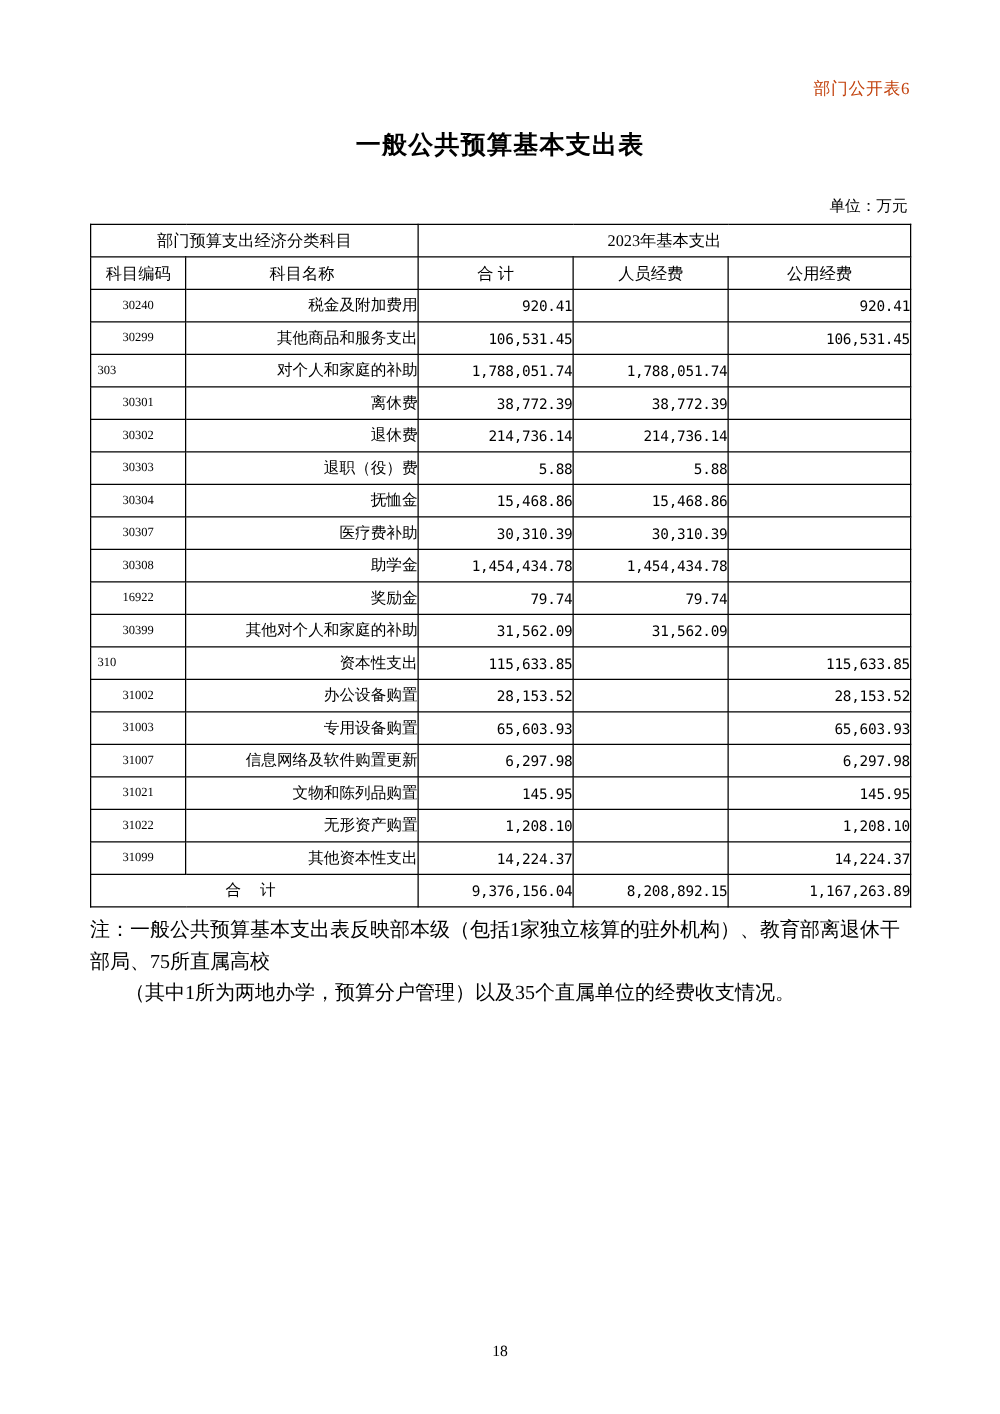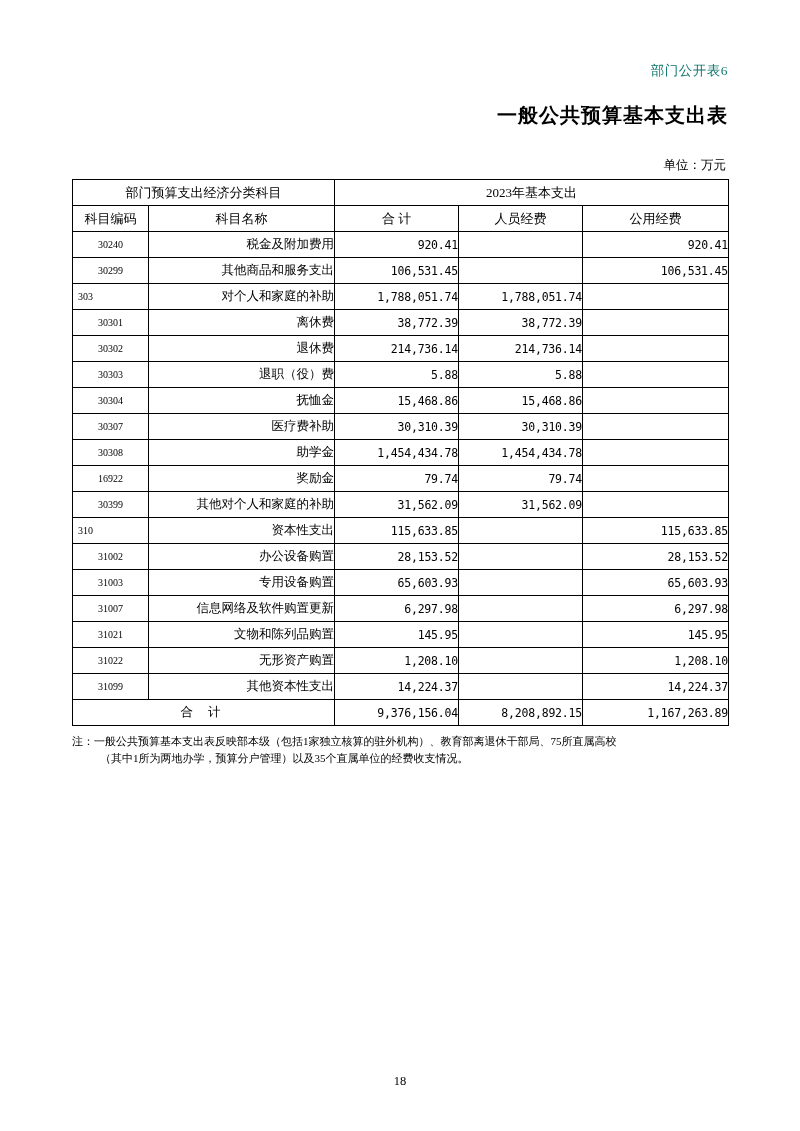--- a/index.html
+++ b/index.html
@@ -19,24 +19,24 @@
     height: 1131px;
     box-sizing: border-box;
     padding: 62px 72px 0 72px;
     position: relative;
   }
   .header-right {
     text-align: right;
     font-size: 13.5px;
     letter-spacing: 0.5px;
     margin-bottom: 22px;
-    color: #0f766e;
+    color: #c2410c;
   }
   .doc-title {
-    text-align: right;
+    text-align: center;
     font-size: 20px;
     font-weight: bold;
     letter-spacing: 1px;
     margin: 0 0 14px 0;
   }
   .unit-line {
     text-align: right;
     font-size: 12.5px;
     margin-bottom: 5px;
     padding-right: 2px;
@@ -88,21 +88,21 @@
     letter-spacing: -0.2px;
   }
   .cell-total-label {
     text-align: center;
     letter-spacing: 6px;
     padding-left: 6px;
     font-size: 12.5px;
   }
   .note {
     margin-top: 7px;
-    font-size: 11px;
+    font-size: 16px;
     line-height: 1.55;
   }
   .note .note-l1 {
     text-indent: 0;
   }
   .note .note-l2 {
     padding-left: 28px;
   }
   .page-number {
     position: absolute;

